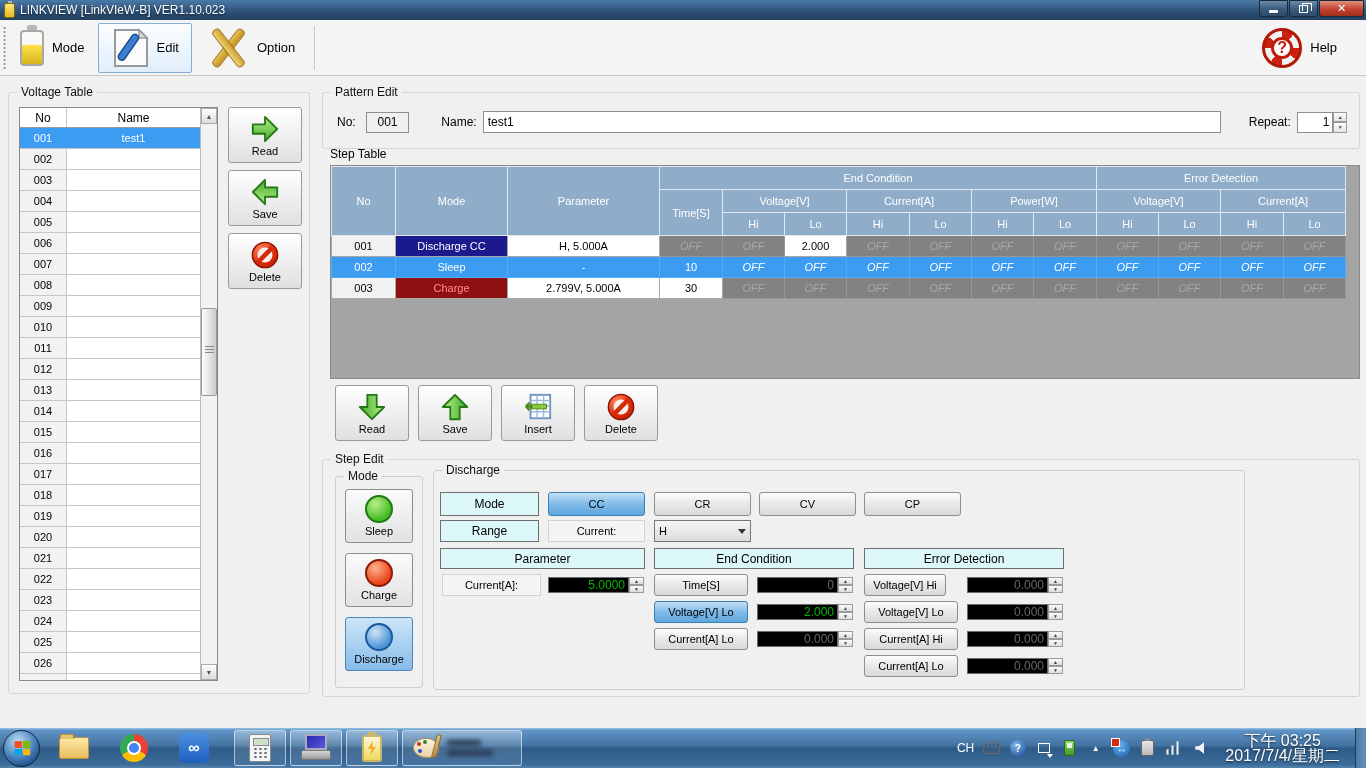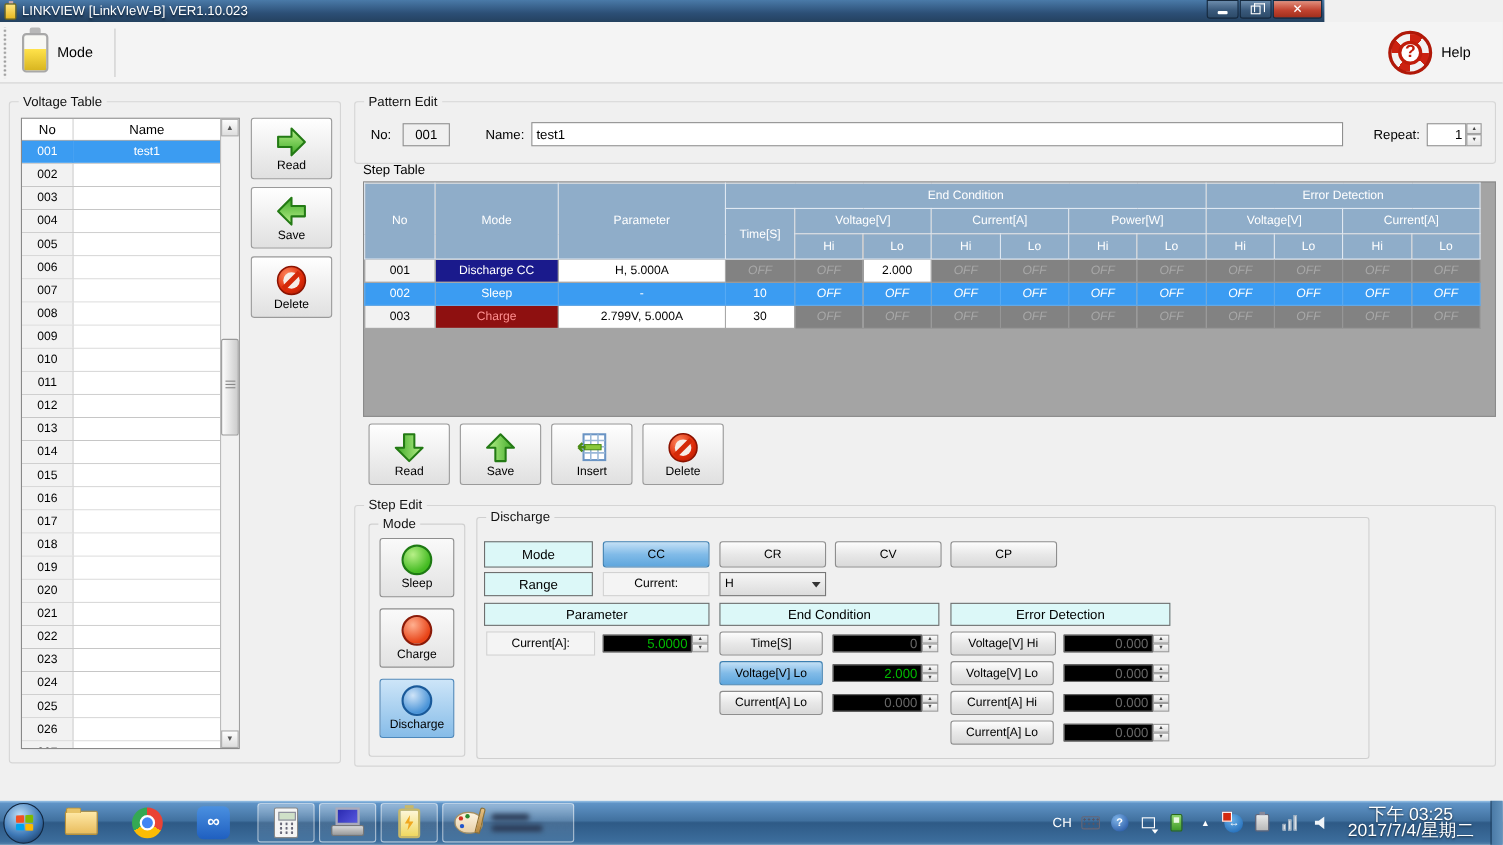--- a/index.html
+++ b/index.html
@@ -1,21 +1,21 @@
 <!DOCTYPE html>
 <html><head>
 <meta charset="utf-8">
 <style>
   * { margin:0; padding:0; box-sizing:border-box; }
   html,body { width:1366px; height:768px; overflow:hidden; background:#f0f0f0;
     font-family:"Liberation Sans","DejaVu Sans",sans-serif; font-size:12px; color:#000; }
   .abs { position:absolute; }
 
   
-  .titlebar { position:absolute; left:0; top:0; width:1204px; height:20px;
+  .titlebar { position:absolute; left:0; top:0; width:1366px; height:20px;
     background:linear-gradient(#4a7aa8,#2c4f76 60%,#24415f); display:flex; align-items:center; }
   .titlebar .appicon { width:11px; height:15px; margin:0 5px 0 4px; background:linear-gradient(#ffe680,#e8b820);
     border:1px solid #7a6a10; border-radius:2px; position:relative; }
   .titlebar .appicon:before{content:"";position:absolute;left:3px;top:-3px;width:4px;height:2px;background:#caa;}
   .titlebar .title { color:#fff; font-size:12px; text-shadow:0 1px 2px #123; }
   .winbtns { position:absolute; right:2px; top:0; display:flex; }
   .winbtn { width:29px; height:17px; border:1px solid #1c3least; border:1px solid #16293d;
     background:linear-gradient(#6b8bab,#3a5a7c 55%,#2c4a68); color:#fff; font-size:10px;
     display:flex; align-items:center; justify-content:center; border-radius:0 0 3px 3px; margin-left:1px; }
   .winbtn.close { width:45px; background:linear-gradient(#e28f7c,#c14330 55%,#a02e1c); }
@@ -221,22 +221,37 @@
 
 <div class="toolbar">
   <div class="grip"></div>
 
   <div class="tb-item">
     <div class="ic-battery"></div>
     <span class="lbl">Mode</span>
   </div>
 
 
-
-
+  <div class="tb-item selected">
+    <svg class="ic-edit" viewBox="0 0 38 40">
+      <path d="M4 2 h24 l8 8 v28 h-32 z" fill="#fbfbfb" stroke="#9a9a9a" stroke-width="2"></path>
+      <path d="M28 2 l8 8 h-8 z" fill="#d8d8d8" stroke="#9a9a9a" stroke-width="1.5"></path>
+      <rect x="14" y="4" width="7" height="30" rx="3.5" transform="rotate(35 17 19)" fill="#3a7fd0" stroke="#1c4e8c" stroke-width="1.5"></rect>
+    </svg>
+    <span class="lbl">Edit</span>
+  </div>
+
+
+  <div class="tb-item">
+    <div class="ic-option">
+      <div class="bar a"></div>
+        <div class="bar b"></div>
+    </div>
+    <span class="lbl">Option</span>
+  </div>
 
 
   <div class="tb-sep"></div>
 
   <div class="tb-item tb-help">
     <div class="ic-help">
         <div class="inner">?</div>
       </div>
     <span class="lbl">Help</span>
   </div>
@@ -653,21 +668,21 @@
           <div class="btn3d" style="left: 220px; top: 157px; width: 94px; height: 22px;">Current[A] Lo</div>
           <div class="spinfield" style="left: 323px; top: 157px;">
             <div class="lcd dim">0.000</div>
                    <div class="spin">
               <i>▲</i>
               <i>▼</i>
             </div>
           </div>
         </div>
       <div id="ed-rows">
-          <div class="btn3d" style="left: 430px; top: 103px; width: 96px; height: 22px;">Voltage[V] Hi</div>
+          <div class="btn3d" style="left: 430px; top: 103px; width: 82px; height: 22px;">Voltage[V] Hi</div>
           <div class="spinfield" style="left: 533px; top: 103px;">
             <div class="lcd dim">0.000</div>
                    <div class="spin">
               <i>▲</i>
               <i>▼</i>
             </div>
           </div>
           <div class="btn3d" style="left: 430px; top: 130px; width: 94px; height: 22px;">Voltage[V] Lo</div>
           <div class="spinfield" style="left: 533px; top: 130px;">
             <div class="lcd dim">0.000</div>

